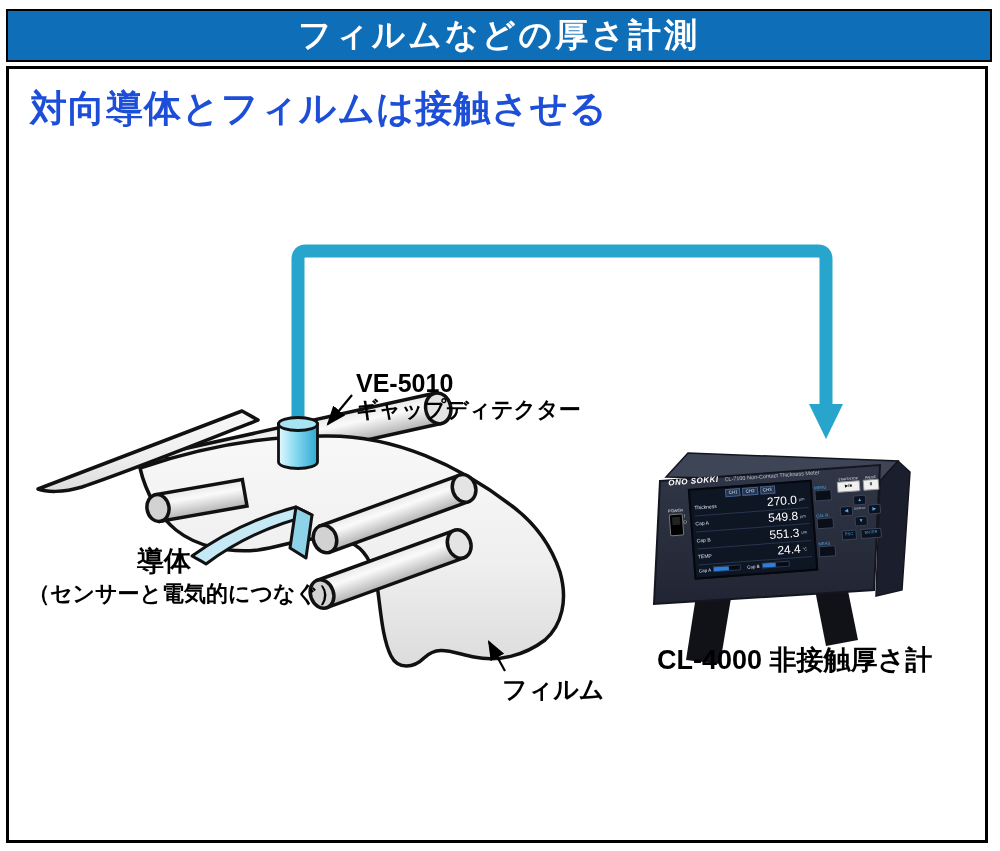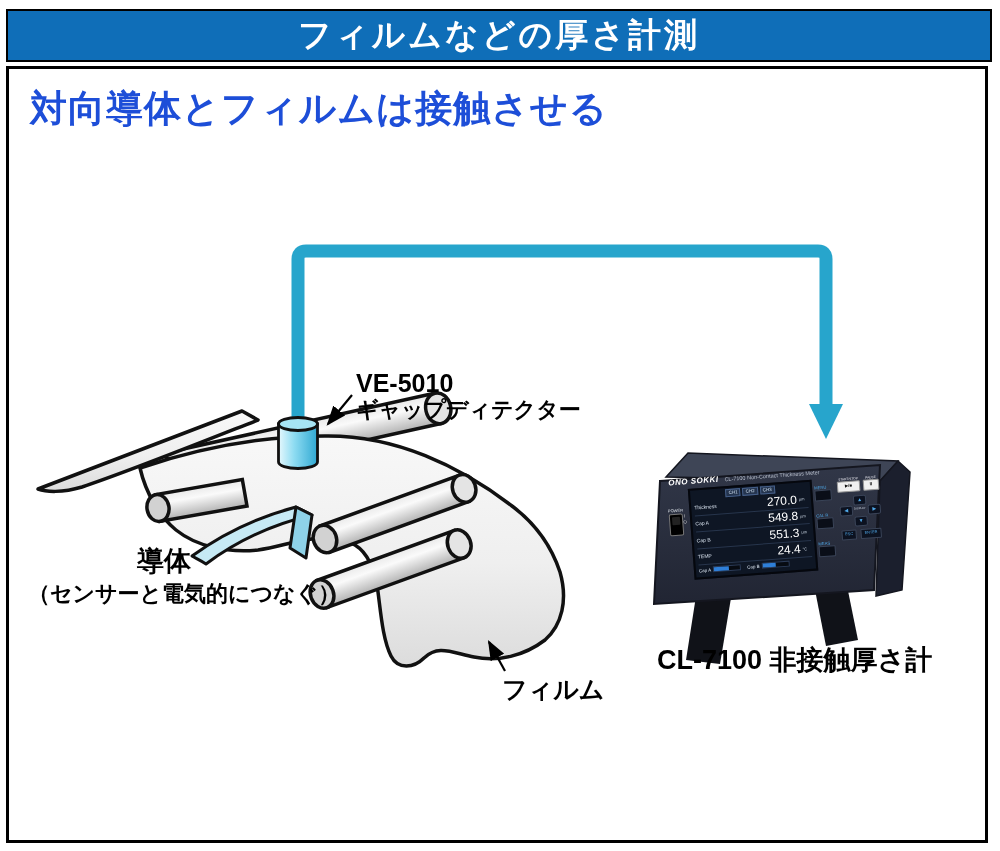--- a/index.html
+++ b/index.html
@@ -270,15 +270,15 @@
         <div class="pad-btn pad-down">▼</div>
         <div class="pad-center">DISPLAY</div>
       </div>
       <div class="ctl-row-bottom">
         <div class="ctl-dark-btn btn-esc">ESC</div>
         <div class="ctl-dark-btn btn-enter">ENTER</div>
       </div>
     </div>
   </div>
 
-  <div class="caption">CL-7100 非接触厚さ計</div>
+  <div class="caption">CL-4000 非接触厚さ計</div>
 
 </div>
 
 </body></html>

